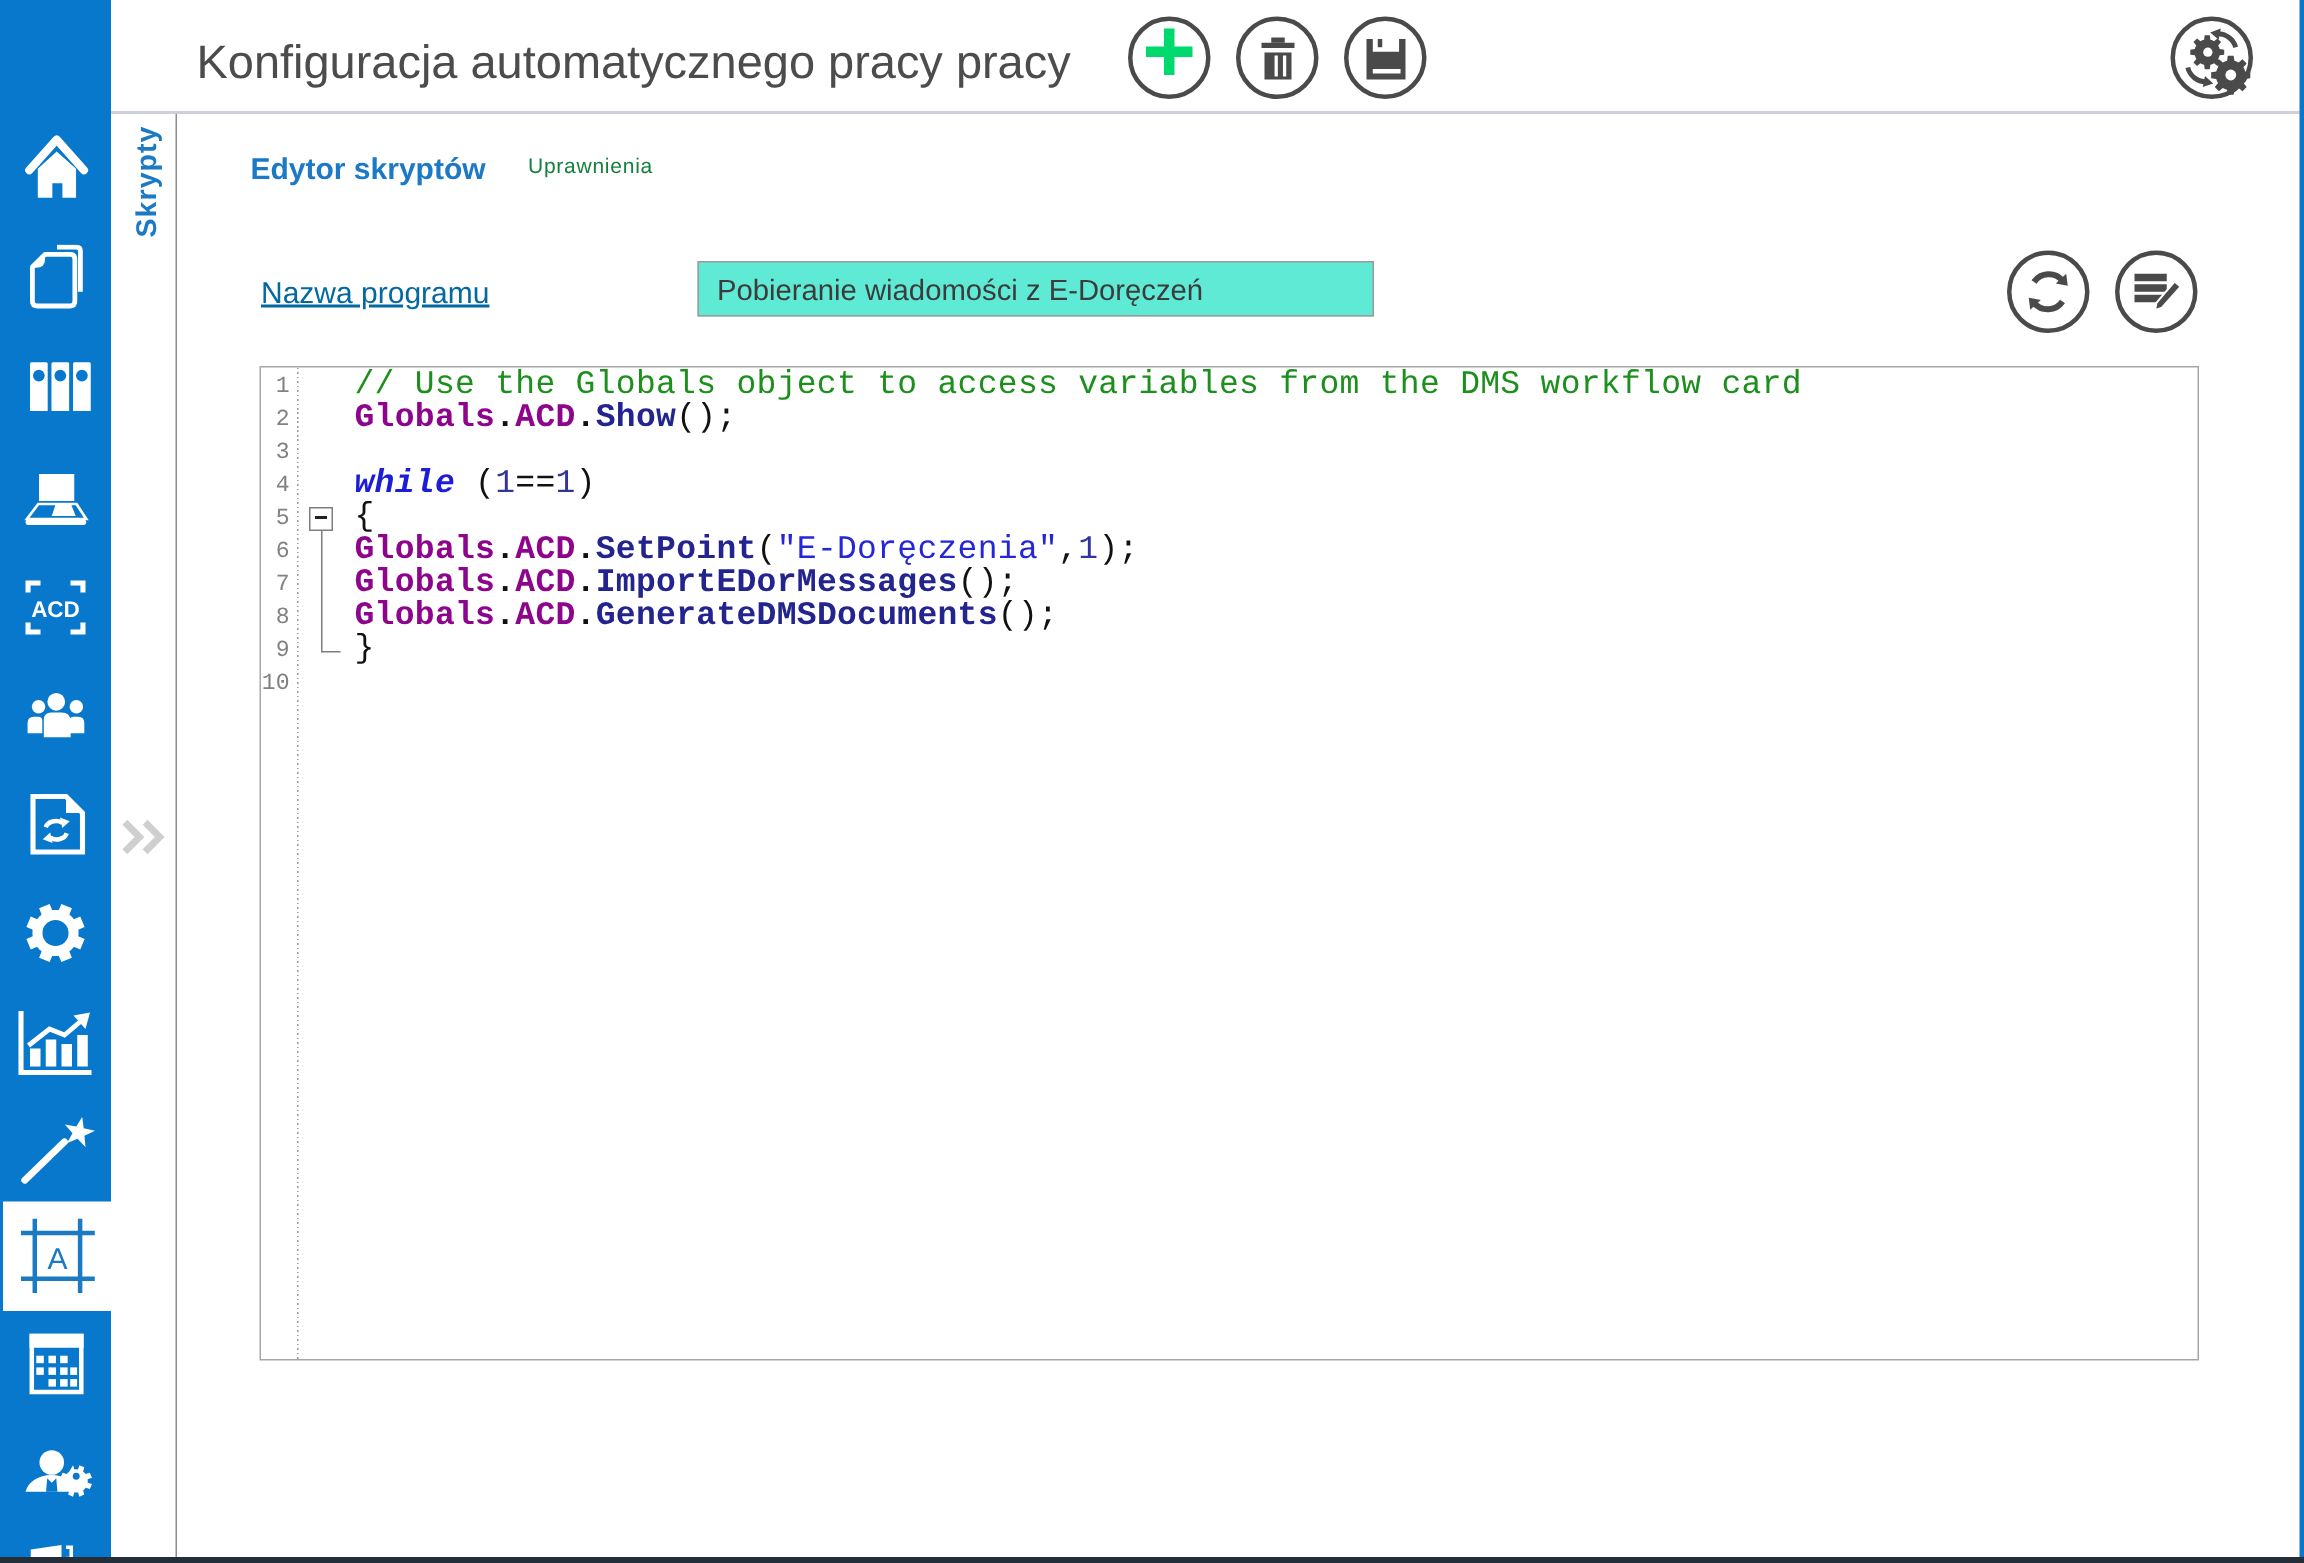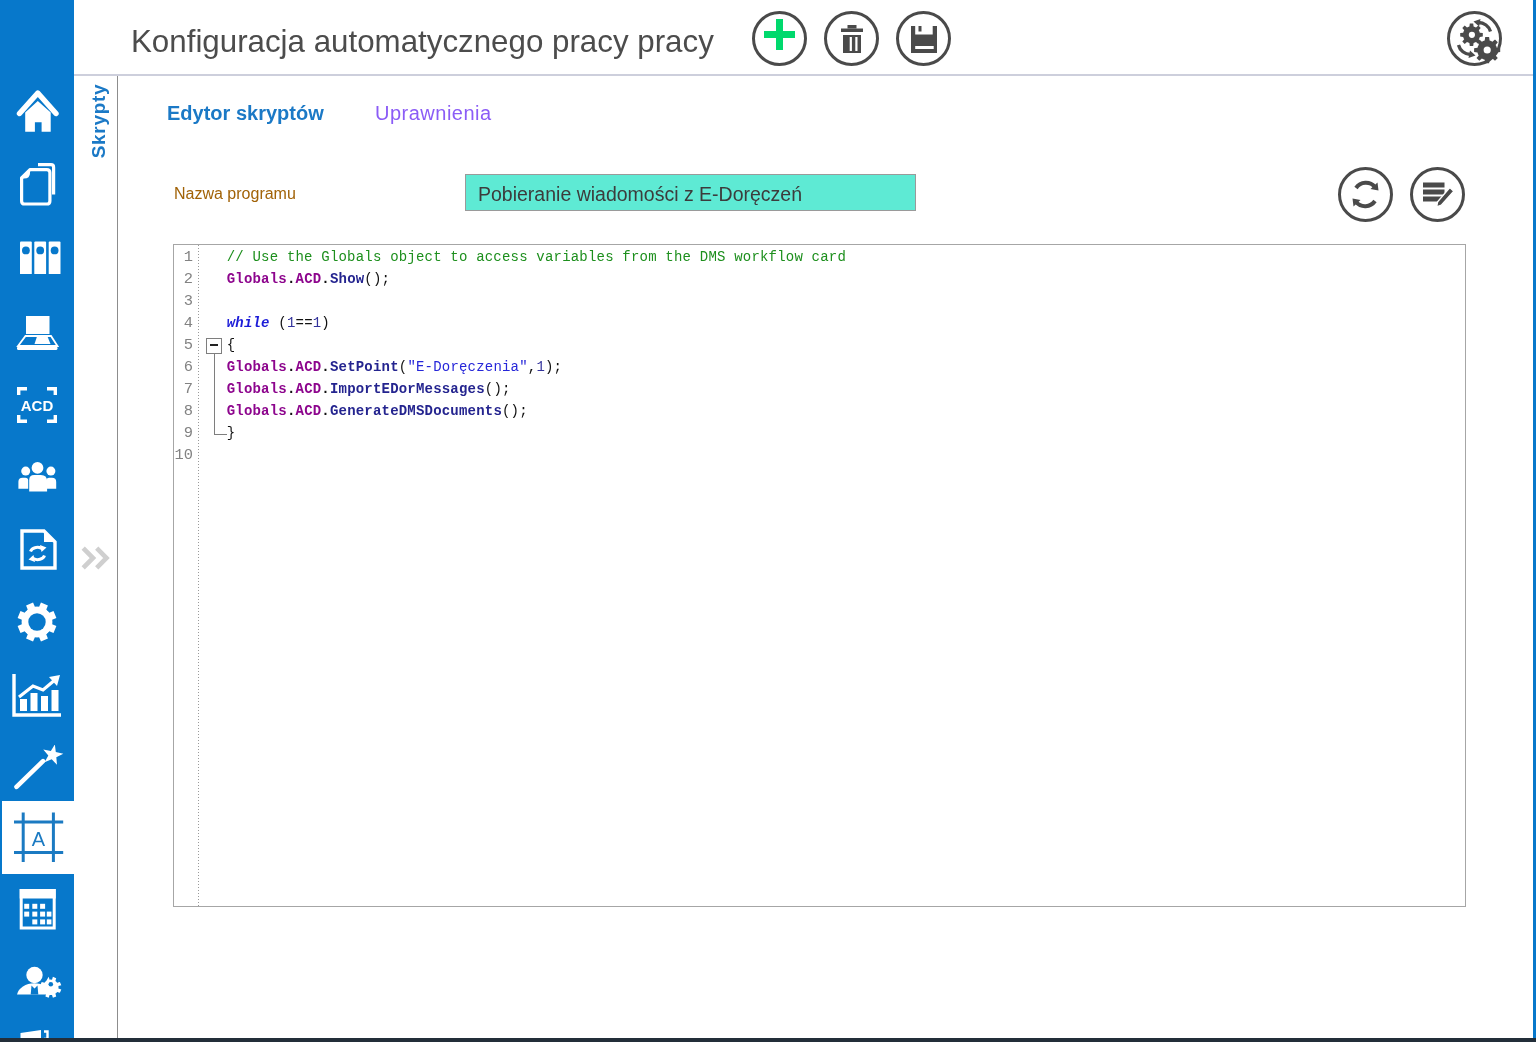--- a/index.html
+++ b/index.html
@@ -13,30 +13,30 @@
 #vdivider { left:117px; top:76px; width:1px; height:962px; background:#8d8d8d; }
 #title { left:131px; top:23px; width:720px; height:38px; line-height:38px;
   font-size:31.3px; color:#4c4c4c; }
 .circbtn { width:55px; height:55px; border:3px solid #4a4a4a; border-radius:50%;
   background:#fff; }
 #skrypty { left:72px; top:86px; width:54px; height:70px; }
 #skrypty span { position:absolute; left:50%; top:50%;
   transform:translate(-50%,-50%) rotate(-90deg); white-space:nowrap;
   font-size:19px; font-weight:bold; letter-spacing:0.7px; color:#1b79c6; }
 #tab1 { left:167px; top:102px; font-size:20px; font-weight:bold; color:#1b79c6;text-align:right; }
-#tab2 { left:352px; top:102px; font-size:20px; letter-spacing:0.5px; color:#8b5cf6;margin-left:23px; }
-#lbl { left:174px; top:185px; font-size:16px; color:#a16207; }
+#tab2 { left:352px; top:102px; font-size:14px; letter-spacing:0.5px; color:#15803d; }
+#lbl { left:174px; top:185px; font-size:20px; color:#0369a1;text-decoration:underline; }
 #inp { left:465px; top:174px; width:451px; height:37px; border:1px solid #9a9a9a;
   background:#5eead4; }
 #inp span { position:absolute; left:12px; top:2px; line-height:35px; font-size:19.5px; color:#3c3c3c; }
 #editor { left:173px; top:244px; width:1293px; height:663px; border:1px solid #a6a6a6; background:#fff; }
 #gutterdots { left:198px; top:245px; width:1px; height:661px;
   background-image:repeating-linear-gradient(to bottom,#9a9a9a 0,#9a9a9a 1px,transparent 1px,transparent 3px); }
 pre.codeblock { position:absolute; font-family:"Liberation Mono", monospace;
-  font-size:14px; line-height:22px; }
+  font-size:22px; line-height:22px; }
 #linenums { left:151px; top:246px; width:42px; text-align:right; color:#828282; font-size:15.4px; }
 #code { left:209.5px; top:246px; color:#111; letter-spacing:0.2px; }
 .cm { color:#1d8f1d; }
 .ob { color:#8d058d; font-weight:bold; }
 .mt { color:#24248f; font-weight:bold; }
 .kw { color:#1d1dd8; font-weight:bold;font-style:italic; }
 .nm { color:#33339c; }
 .st { color:#2626d9; }
 .bk { font-weight:bold; }
 #foldbox { left:206px; top:337.5px; width:16px; height:16px; border:1.5px solid #7e7e7e; background:#fff; z-index:5; }

